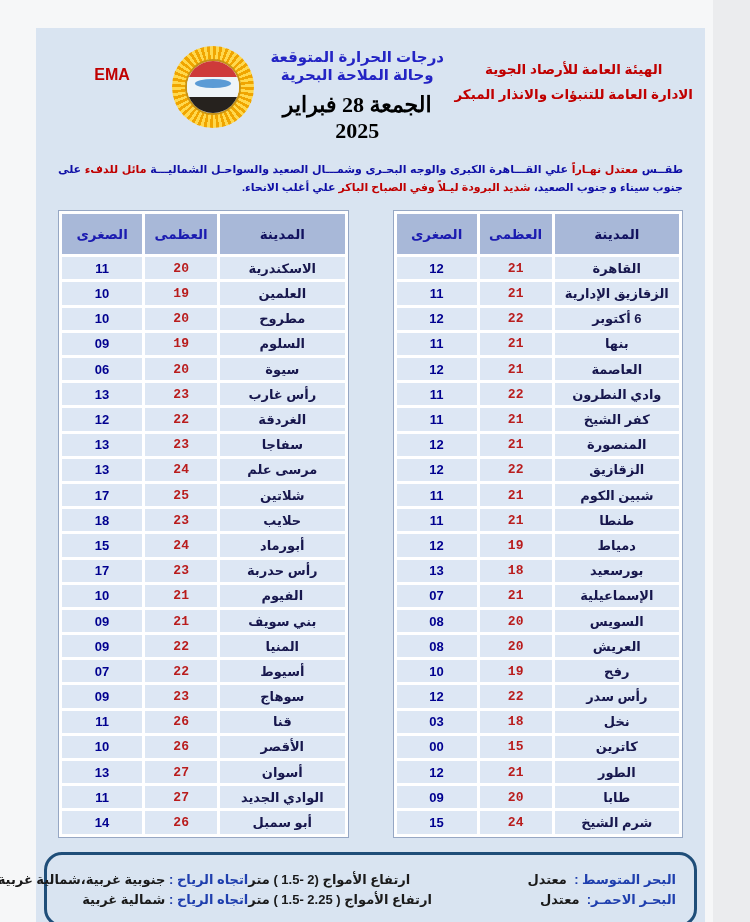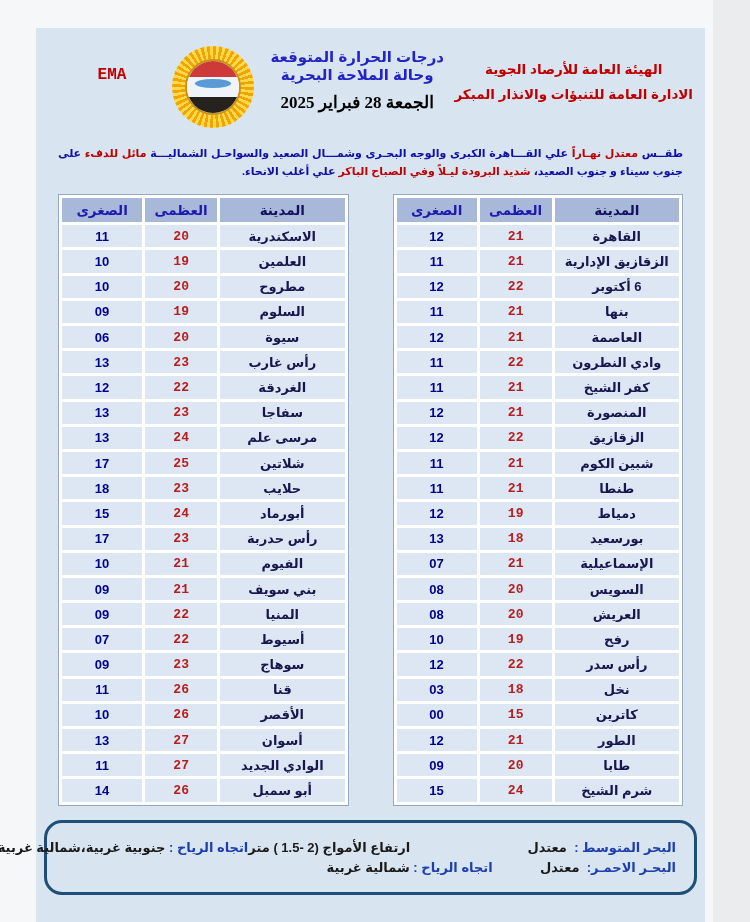--- a/index.html
+++ b/index.html
@@ -11,40 +11,40 @@
   .right-strip{position:absolute;right:0;top:0;width:37px;height:922px;background:#ebecee;}
   .doc{
     position:absolute;left:36px;top:28px;width:669px;height:894px;
     background:#d9e4f1;direction:rtl;
   }
   
   .doc-header{display:flex;justify-content:space-between;align-items:flex-start;padding:16px 12px 0 16px;}
   .agency-ar{text-align:center;color:#c00000;font-weight:bold;font-size:13.5px;line-height:1.85;padding-top:14px;}
   .title-block{flex:1;text-align:center;padding-top:4px;}
   .doc-title{color:#2424c4;font-size:15px;font-weight:bold;margin-bottom:8px;}
-  .doc-date{color:#000;font-family:"Liberation Serif","DejaVu Serif",serif;font-weight:bold;font-size:17px;letter-spacing:1px;}
+  .doc-date{color:#000;font-family:"Liberation Serif","DejaVu Serif",serif;font-weight:bold;font-size:22px;letter-spacing:1px;}
   .logo{width:82px;height:82px;position:relative;flex:0 0 82px;margin:2px 6px 0 0;}
   .sun{position:absolute;inset:0;border-radius:50%;
        background:repeating-conic-gradient(#f0a500 0deg 4.5deg,#ffd84d 4.5deg 9deg);}
   .emblem{position:absolute;left:13px;top:13px;width:56px;height:56px;border-radius:50%;
           overflow:hidden;display:flex;flex-direction:column;border:2px solid #c79316;background:#fff;box-sizing:border-box;}
   .band-red{flex:1;background:#ce3a3a;}
   .band-white{flex:1.25;background:#eef4f8;position:relative;}
   .band-black{flex:1;background:#26221e;}
   .cloud{position:absolute;left:8px;top:2px;width:36px;height:9px;border-radius:50%;background:#5b9bd5;}
   .agency-en{text-align:center;color:#c00000;font-weight:bold;font-size:16px;line-height:1.9;
-             font-family:Liberation Mono, monospace;padding-top:16px;flex:0 0 120px;}
+             font-family:Liberation Sans, sans-serif;padding-top:16px;flex:0 0 120px;}
   
   .forecast{margin:16px 22px 6px;text-align:justify;font-size:11px;font-weight:bold;line-height:1.65;color:#0f0fa6;}
   .forecast .seg-red{color:#c00000;}
   .forecast .seg-blue{color:#0f0fa6;}
   
   .tables-wrap{display:flex;justify-content:space-between;gap:44px;padding:8px 22px 0;}
   table.temps{flex:1;border-collapse:separate;border-spacing:3px;background:#ffffff;border:1px solid #96a7c4;}
-  table.temps th{background:#a8b8d8;font-size:13.5px;font-weight:bold;padding:4px 3px;}
+  table.temps th{background:#a8b8d8;font-size:13.5px;font-weight:bold;padding:12px 3px;}
   table.temps th.h-city{color:#11115f;width:45%;}
   table.temps th.h-max{color:#1b1bb0;width:26%;}
   table.temps th.h-min{color:#1b1bb0;width:29%;}
   table.temps td{background:#dde7f4;font-size:13px;font-weight:bold;text-align:center;padding:2px 3px;height:18.2px;}
   td.c-city{color:#17174d;}
   td.c-max{color:#b91c1c;font-family:Liberation Mono, monospace;}
   td.c-min{color:#00008f;}
   
   .sea-box{margin:14px 8px 0;border:3px solid #1f4e79;border-radius:18px;padding:12px 18px 12px;background:#d9e4f1;}
   .sea-row{display:flex;align-items:baseline;font-size:13px;font-weight:bold;margin:5px 0;white-space:nowrap;}
@@ -395,17 +395,18 @@
   <div class="sea-box">
 
       <div class="sea-row">
         <span class="sea-cell1"><span class="sea-label">البحر المتوسط :</span>&nbsp;&nbsp;<span class="sea-plain">معتدل</span></span>
         <span class="sea-cell2 sea-plain"><span>ارتفاع الأمواج</span> <span class="waves-range">( 1.5- 2)</span> <span>متر</span></span>
         <span class="sea-cell3"><span class="sea-label">اتجاه الرياح :</span> <span class="sea-plain">جنوبية غربية،شمالية غربية</span></span>
       </div>
 
       <div class="sea-row">
         <span class="sea-cell1"><span class="sea-label">البحـر الاحمـر:</span>&nbsp;&nbsp;<span class="sea-plain">معتدل</span></span>
+        <span class="sea-cell2 sea-plain"><span>ارتفاع الأمواج</span> <span class="waves-range">( 1.5- 2.25 )</span> <span>متر</span></span>
         <span class="sea-cell3"><span class="sea-label">اتجاه الرياح :</span> <span class="sea-plain">شمالية غربية</span></span>
       </div>
     </div>
 
 </div>
 
 </body></html>

